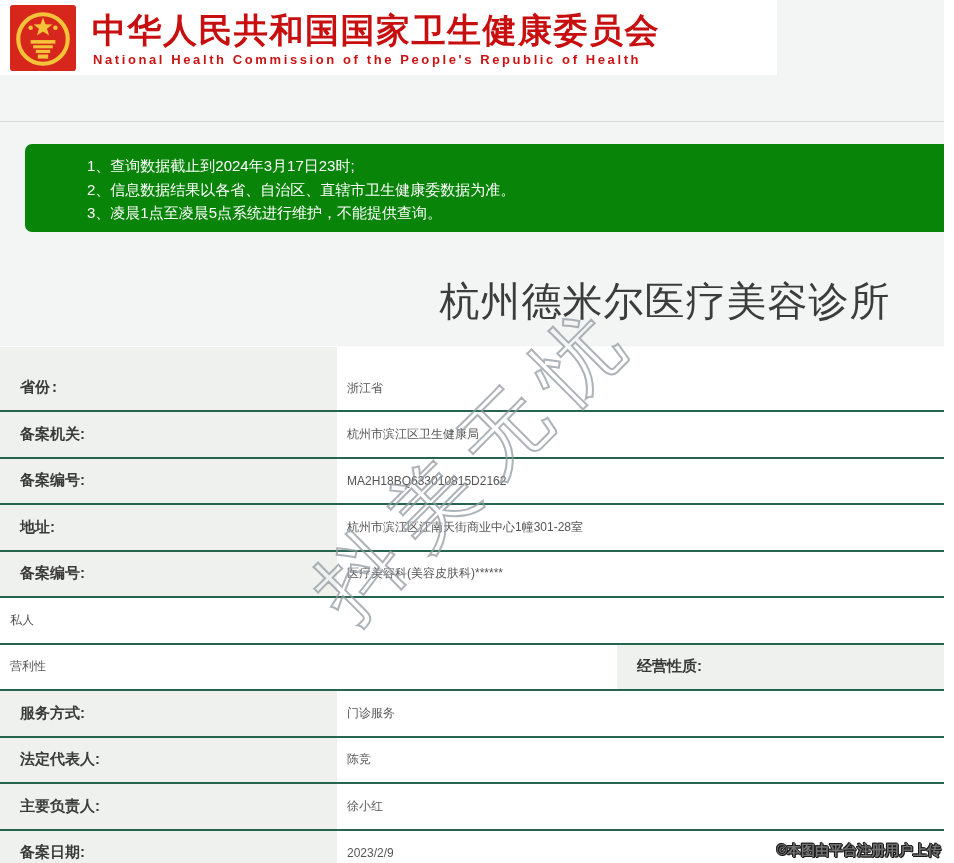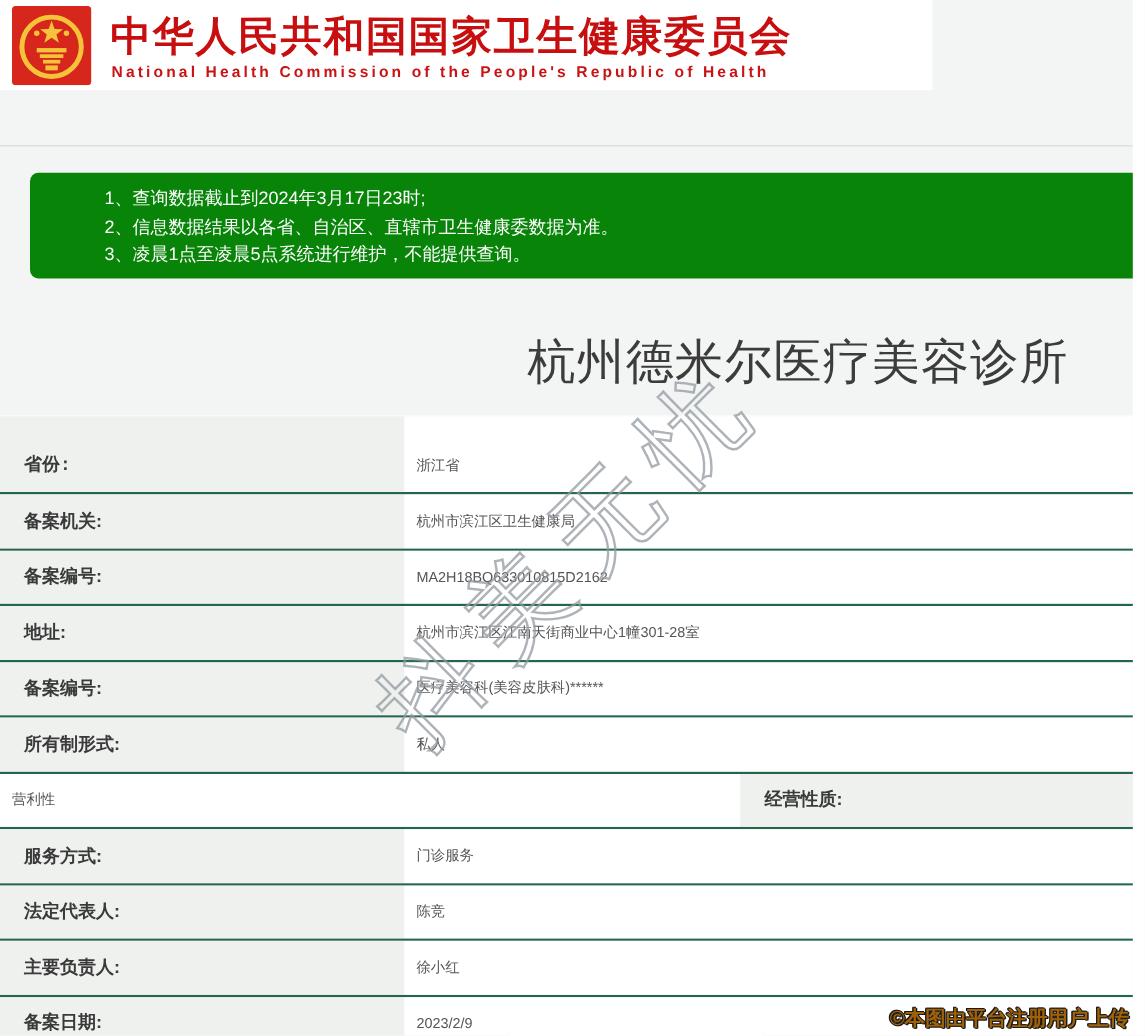--- a/index.html
+++ b/index.html
@@ -27,21 +27,21 @@
   .row.first .cell{padding-bottom:13px;}
   .cell{box-sizing:border-box;height:100%;display:flex;align-items:center;}
   .row.first .cell{align-items:flex-end;}
   .cell.label{width:337px;background:#eef1ee;padding-left:20px;font-size:15px;font-weight:bold;color:#3a3a3a;}
   .cell.value{flex:1;background:#ffffff;padding-left:10px;font-size:12px;color:#555555;}
 
   
   .watermark{position:absolute;left:145px;top:405px;width:660px;text-align:center;transform:rotate(-45deg);font-size:84px;letter-spacing:18px;color:rgba(255,255,255,0.05);-webkit-text-stroke:2px rgba(145,153,160,0.75);pointer-events:none;white-space:nowrap;z-index:5;}
 
   
-  .photo-credit{position:absolute;right:3px;bottom:3px;font-size:17px;font-weight:bold;color:#a16207;z-index:6;
+  .photo-credit{position:absolute;right:3px;bottom:3px;font-size:14px;font-weight:bold;color:#737373;z-index:6;
     text-shadow:-1px 0 0 #1a1a1a,1px 0 0 #1a1a1a,0 -1px 0 #1a1a1a,0 1px 0 #1a1a1a,-1px -1px 0 #1a1a1a,1px 1px 0 #1a1a1a;}
 </style>
 </head>
 <body>
 
 <div class="page">
 
   <div class="header">
     <svg class="emblem" viewBox="0 0 64 64" xmlns="http://www.w3.org/2000/svg">
       <rect x="0" y="0" width="64" height="64" rx="3" fill="#d7261b"></rect>
@@ -83,21 +83,20 @@
       </div>
       <div class="row">
         <div class="cell label">地址:</div>
         <div class="cell value">杭州市滨江区江南天街商业中心1幢301-28室</div>
       </div>
       <div class="row">
         <div class="cell label">备案编号:</div>
         <div class="cell value">医疗美容科(美容皮肤科)******</div>
       </div>
       <div class="row">
-        <div class="cell label">所有制形式:</div>
         <div class="cell value">私人</div>
       </div>
       <div class="row">
         <div class="cell value">营利性</div>
         <div class="cell label">经营性质:</div>
       </div>
       <div class="row">
         <div class="cell label">服务方式:</div>
         <div class="cell value">门诊服务</div>
       </div>

